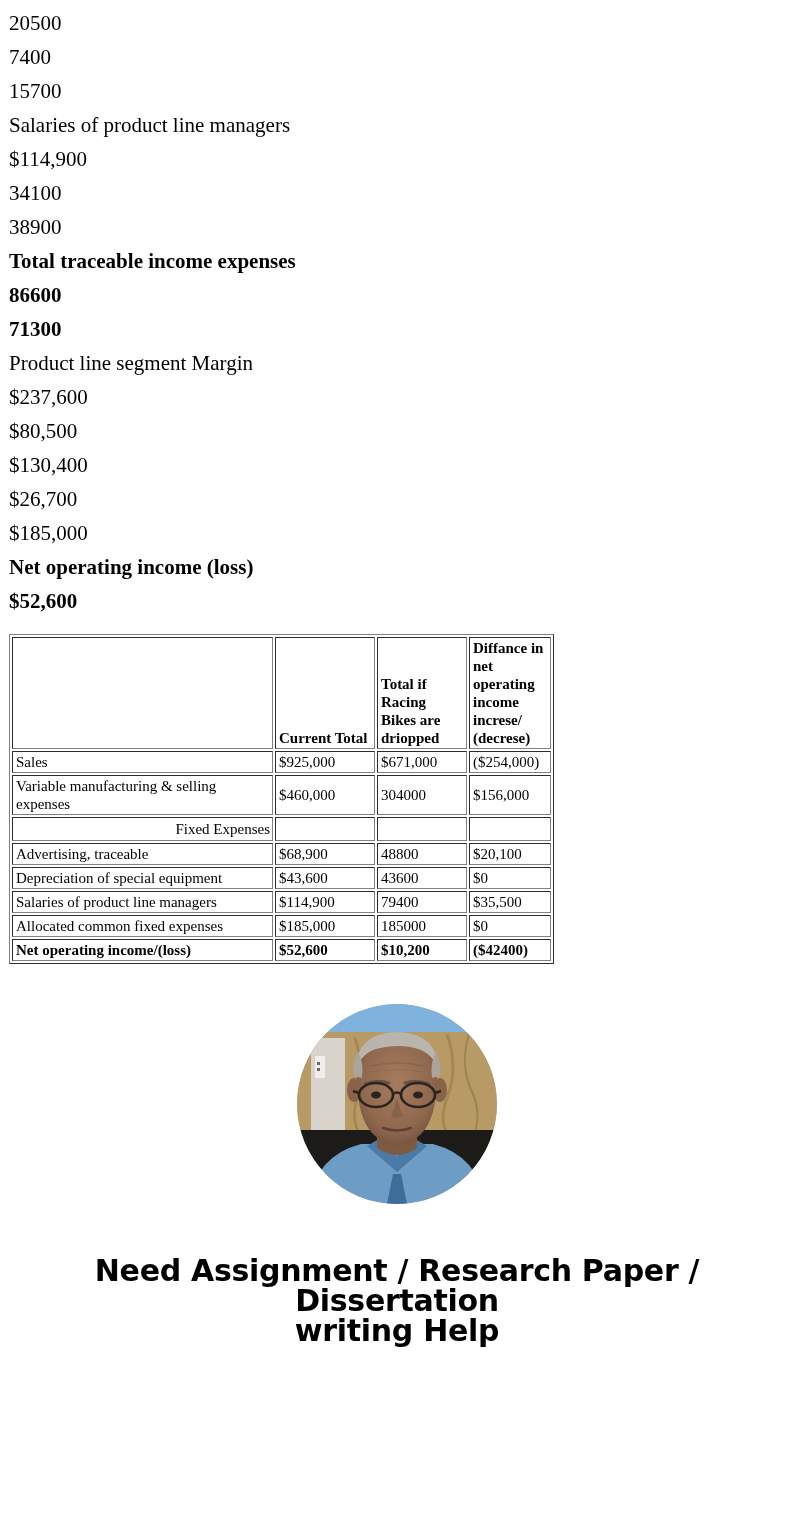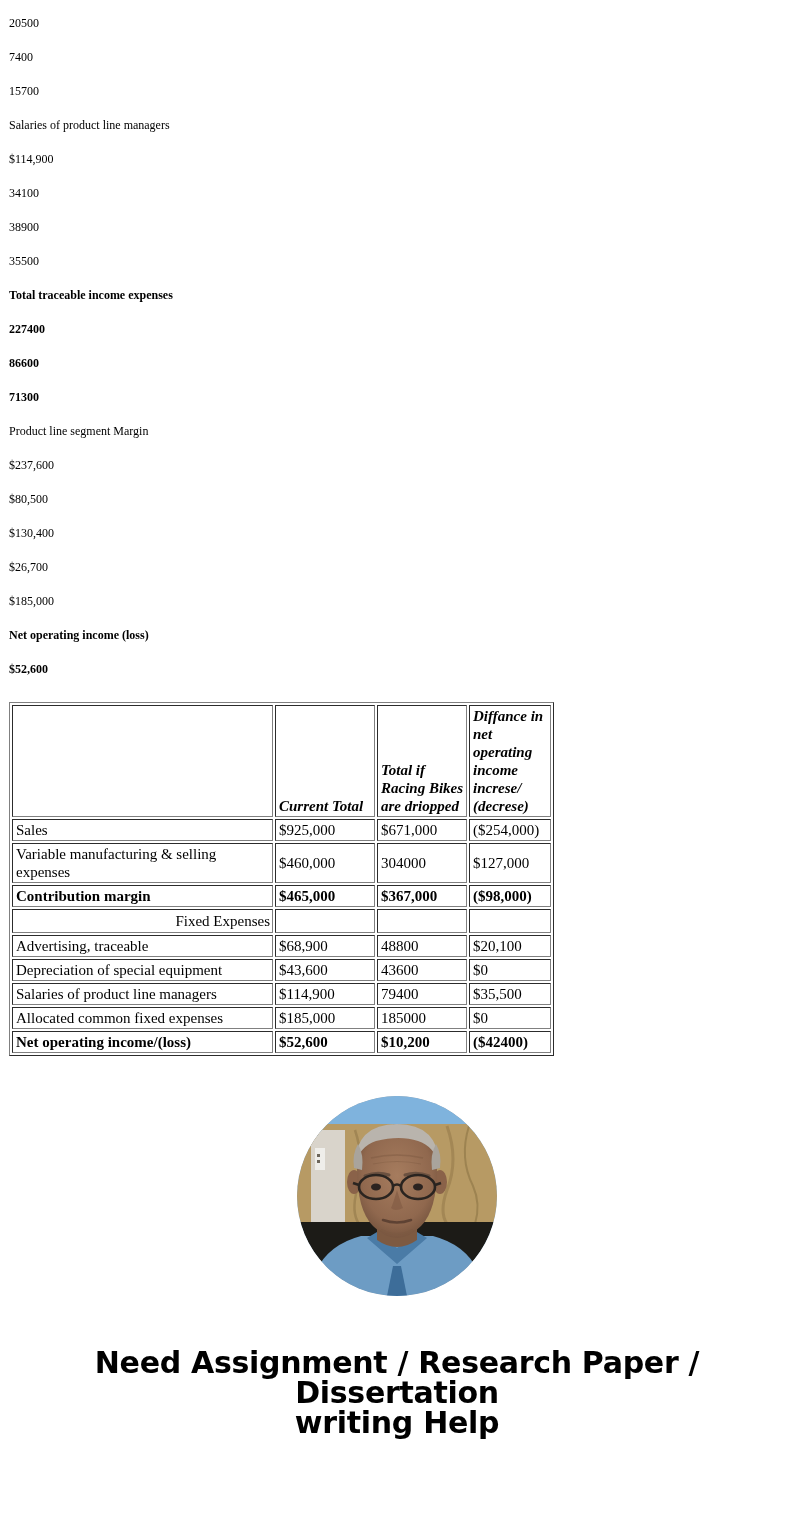--- a/index.html
+++ b/index.html
@@ -23,21 +23,21 @@
     box-sizing: border-box;
     padding: 0;
   }
 
   
   .lines {
     padding: 0 8px 0 9px;
     margin: 0;
   }
   .line {
-    font-size: 12px;
+    font-size: 21px;
     line-height: 18px;
     margin: 0 0 16px 0;
     padding: 0;
     white-space: pre-wrap;
   }
   .line:first-child {
     margin-top: 14px;
   }
   .line.bold {
     font-weight: bold;
@@ -67,21 +67,20 @@
   }
   table.cmp td.c-label   { width: 254px; }
   table.cmp td.c-current { width: 93px; }
   table.cmp td.c-dropped { width: 83px; }
   table.cmp td.c-diff    { width: 75px; }
 
   table.cmp tr.header td {
     font-weight: bold;
     vertical-align: bottom;
     height: 96px;
-    font-style: italic;
   }
   table.cmp tr.header td.c-label { vertical-align: middle; }
 
   table.cmp tr.bold td { font-weight: bold; }
   table.cmp tr.empty td { height: 20px; text-align: right; }
 
   
   .portrait-block {
     margin-top: 40px;
     text-align: center;
@@ -120,23 +119,21 @@
 <div class="page">
 
   <div class="lines" id="statement-lines">
       <p class="line">20500</p>
       <p class="line">7400</p>
       <p class="line">15700</p>
       <p class="line">Salaries of product line managers</p>
       <p class="line">$114,900</p>
       <p class="line">34100</p>
       <p class="line">38900</p>
-      <p class="line">35500</p>
       <p class="line bold">Total traceable income expenses</p>
-      <p class="line bold">227400</p>
       <p class="line bold">86600</p>
       <p class="line bold">71300</p>
       <p class="line">Product line segment Margin</p>
       <p class="line">$237,600</p>
       <p class="line">$80,500</p>
       <p class="line">$130,400</p>
       <p class="line">$26,700</p>
       <p class="line">$185,000</p>
       <p class="line bold">Net operating income (loss)</p>
       <p class="line bold">$52,600</p>
@@ -154,27 +151,21 @@
       <tr class="">
             <td class="c-label">Sales</td>
             <td class="c-current">$925,000</td>
             <td class="c-dropped">$671,000</td>
             <td class="c-diff">($254,000)</td>
           </tr>
           <tr class="">
             <td class="c-label">Variable manufacturing &amp; selling expenses</td>
             <td class="c-current">$460,000</td>
             <td class="c-dropped">304000</td>
-            <td class="c-diff">$127,000</td>
-          </tr>
-          <tr class="bold ">
-            <td class="c-label">Contribution margin</td>
-            <td class="c-current">$465,000</td>
-            <td class="c-dropped">$367,000</td>
-            <td class="c-diff">($98,000)</td>
+            <td class="c-diff">$156,000</td>
           </tr>
           <tr class="empty">
             <td class="c-label">Fixed Expenses</td>
             <td class="c-current"></td>
             <td class="c-dropped"></td>
             <td class="c-diff"></td>
           </tr>
           <tr class="">
             <td class="c-label">Advertising, traceable</td>
             <td class="c-current">$68,900</td>

